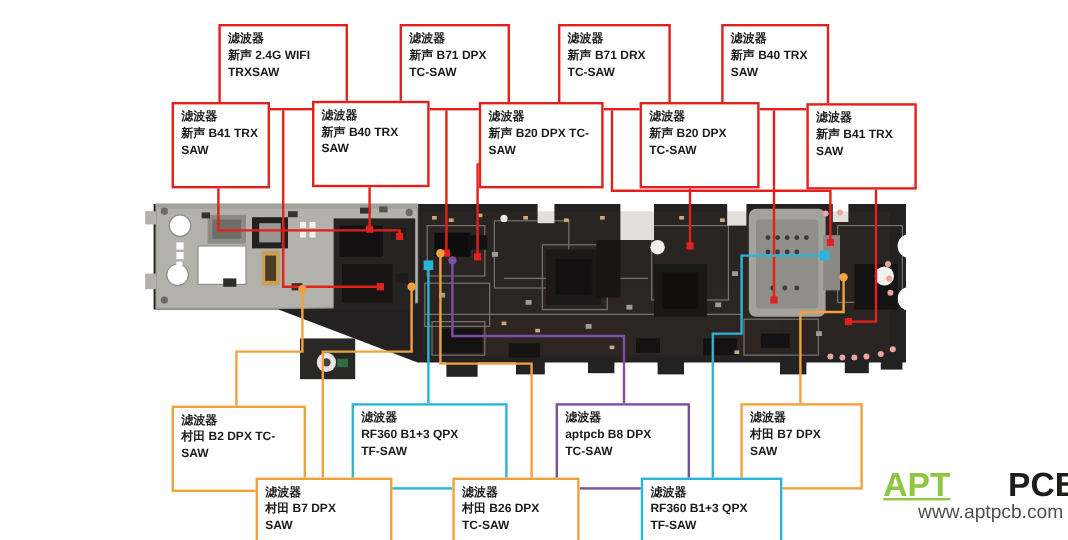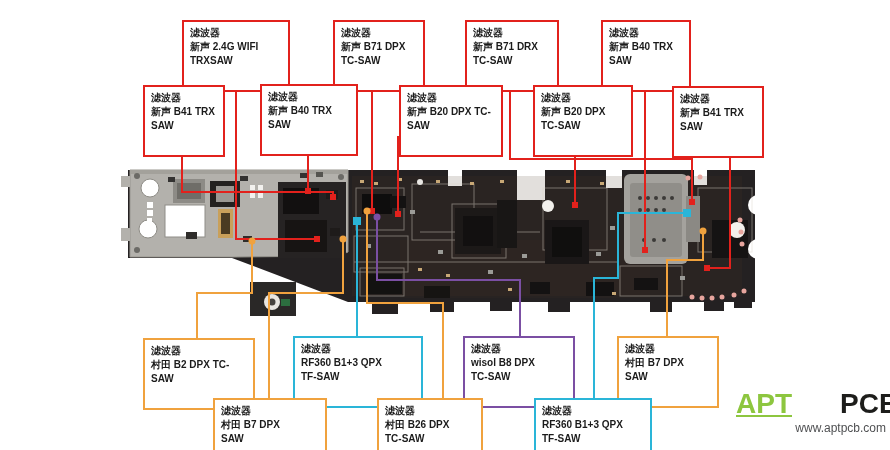--- a/index.html
+++ b/index.html
@@ -23,21 +23,21 @@
   .c-cyan{border-color:var(--cyan);}
   .c-purple{border-color:var(--purple);}
   .ln{fill:none;stroke-width:2px;}
   .ln-red{stroke:var(--red);} .ep-red{fill:var(--red);}
   .ln-orange{stroke:var(--orange);} .ep-orange{fill:var(--orange);}
   .ln-cyan{stroke:var(--cyan);} .ep-cyan{fill:var(--cyan);}
   .ln-purple{stroke:var(--purple);} .ep-purple{fill:var(--purple);}
   .logo{position:absolute; left:736px; top:390px; width:150px; text-align:right;}
   .logo-brand{font-size:28px; font-weight:800; letter-spacing:0; line-height:28px;}
   .logo-a{color:var(--logo_green);text-decoration:underline;} .logo-b{color:var(--logo_dark);margin-left:48px;}
-  .logo-url{font-size:12px; font-weight:400; color:var(--url_gray); line-height:18px; margin-top:1px;}
+  .logo-url{font-size:16px; font-weight:400; color:var(--url_gray); line-height:18px; margin-top:1px;}
 </style>
 </head>
 <body>
 
 <div class="stage">
 
   <svg class="board-svg" viewBox="0 0 890 450">
 
     <g>
       <polygon points="128,170 755,170 755,302 348,302 232,258 128,258" fill="#242122"></polygon>
@@ -305,21 +305,21 @@
       <div>村田 B2 DPX TC-</div>
       <div>SAW</div>
   </div>
   <div class="lbl c-cyan" style="left:293px;top:336px;width:130px;">
     <div>滤波器</div>
       <div>RF360 B1+3 QPX</div>
       <div>TF-SAW</div>
   </div>
   <div class="lbl c-purple" style="left:463px;top:336px;width:112px;">
     <div>滤波器</div>
-      <div>wisol B8 DPX</div>
+      <div>aptpcb B8 DPX</div>
       <div>TC-SAW</div>
   </div>
   <div class="lbl c-orange" style="left:617px;top:336px;width:102px;">
     <div>滤波器</div>
       <div>村田 B7 DPX</div>
       <div>SAW</div>
   </div>
   <div class="lbl c-orange" style="left:213px;top:398px;width:114px;">
     <div>滤波器</div>
       <div>村田 B7 DPX</div>

